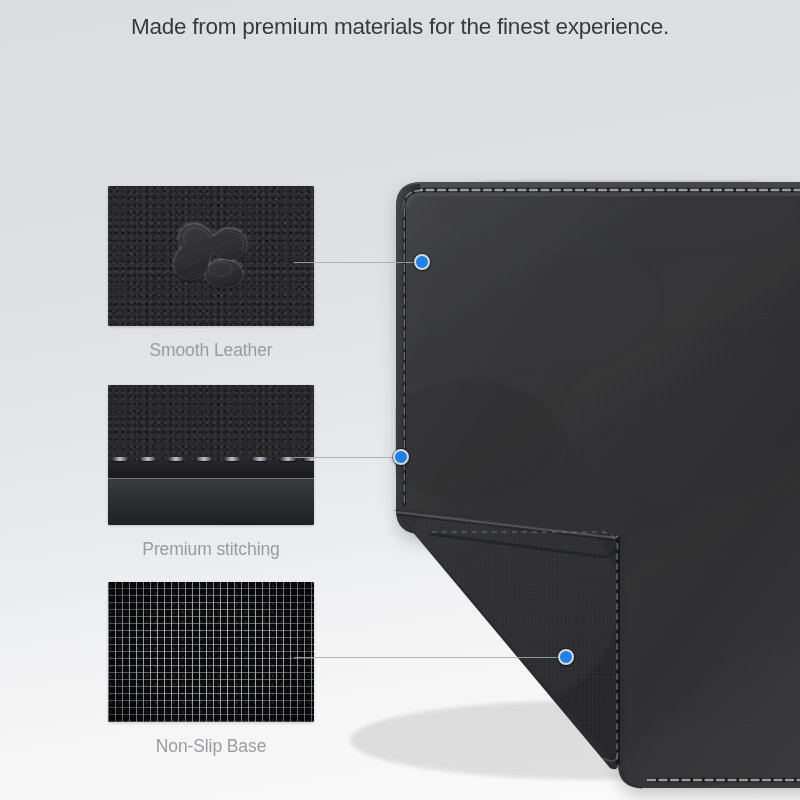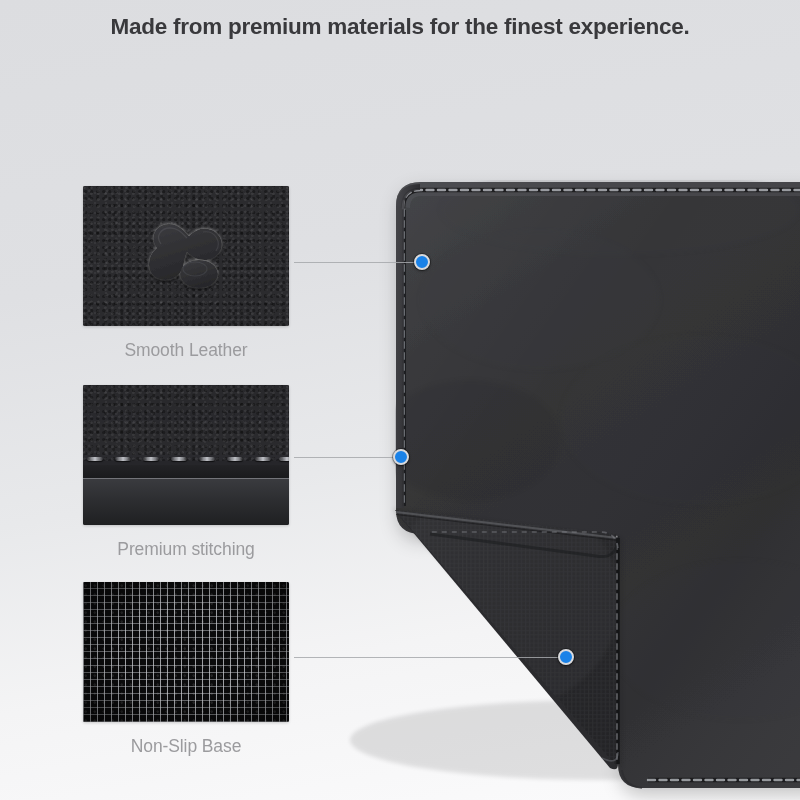--- a/index.html
+++ b/index.html
@@ -14,27 +14,27 @@
   }
   
   #header{position:absolute;left:0;top:0;width:800px;text-align:center;}
   #title{
     margin:0;padding-top:30px;
     font-size:37px;font-weight:700;letter-spacing:-0.7px;
     color:#2f3033;line-height:1.15;
   }
   #subtitle{
     margin:0;padding-top:13px;
-    font-size:22.5px;font-weight:700;letter-spacing:-0.25px;
+    font-size:22.5px;font-weight:400;letter-spacing:-0.25px;
     color:#39393c;line-height:1.2;
   }
   
   #product-wrap{position:absolute;left:0;top:0;width:800px;height:800px;}
   
-  .feature{position:absolute;left:71px;width:206px;padding-left:12px;}
+  .feature{position:absolute;left:96px;width:206px;padding-left:12px;}
   .thumb{
     position:relative;width:206px;height:140px;overflow:hidden;
     background:#26262a;border-radius:2px;
     box-shadow:0 1px 3px rgba(0,0,0,.18);
   }
   .flabel{
     margin-top:14px;width:206px;text-align:center;
     font-size:17.5px;font-weight:400;color:#9b9b9e;letter-spacing:-0.1px;
   }
   

